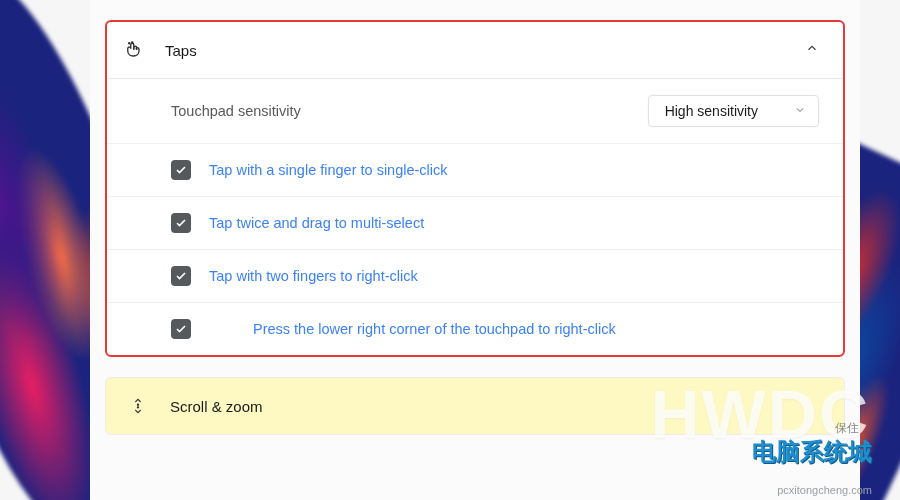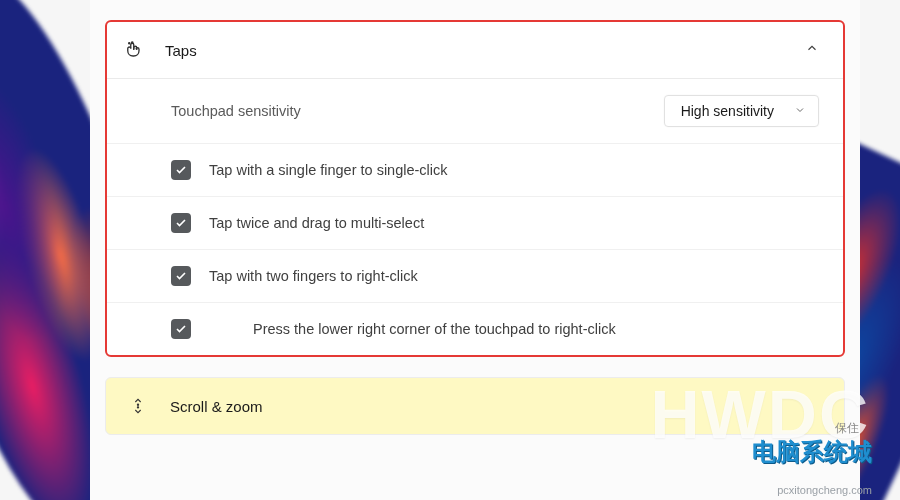--- a/index.html
+++ b/index.html
@@ -98,41 +98,41 @@
     .select-box {
       display: flex;
       align-items: center;
       padding: 7px 12px 7px 16px;
       border: 1px solid #e1e1e1;
       border-radius: 4px;
       background: #fff;
       font-size: 14px;
       color: #1a1a1a;
       cursor: pointer;
-      gap: 20px;
+      gap: 36px;
       box-shadow: 0 0 0 1px rgba(0,0,0,0.01);
     }
     .select-box .chev {
       color: #6a6a6a;
     }
     .checkbox {
       width: 20px;
       height: 20px;
       background: #56595c;
       border-radius: 4px;
       display: inline-flex;
       align-items: center;
       justify-content: center;
       margin-right: 18px;
       flex-shrink: 0;
       cursor: pointer;
     }
     .checkbox svg { display: block; }
     .row .opt-label {
-      color: #404040;
+      color: #3b82f6;
     }
     .section-scroll {
       margin: 0 15px;
       background: #fef9c3;
       border: 1px solid #ececec;
       border-radius: 6px;
     }
     .scroll-header {
       display: flex;
       align-items: center;

